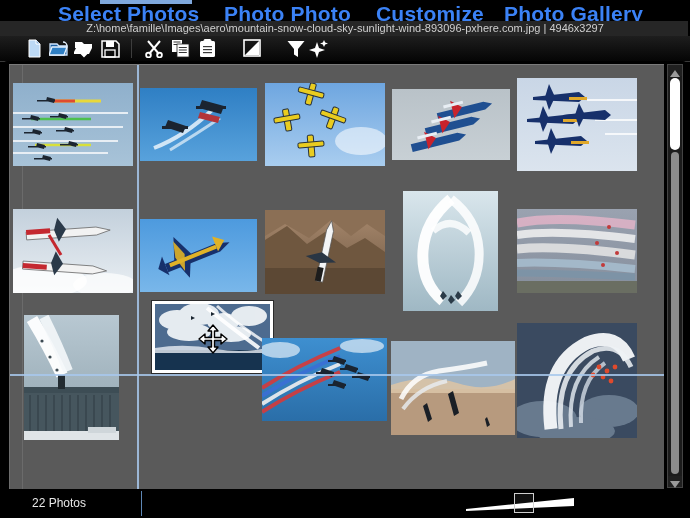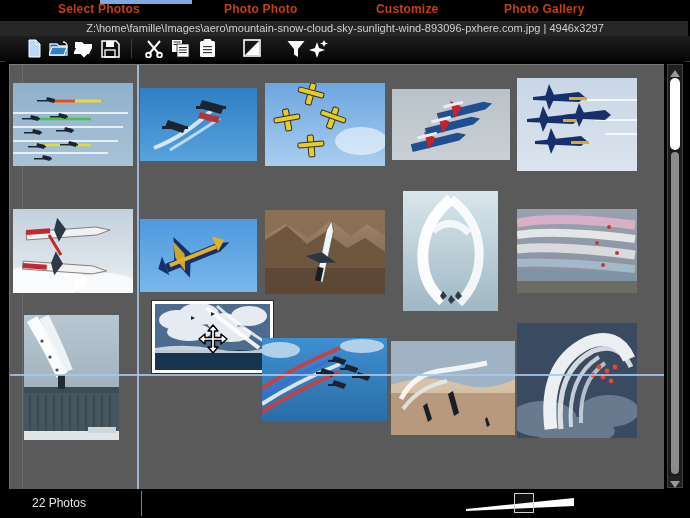--- a/index.html
+++ b/index.html
@@ -21,23 +21,23 @@
 
   
   #menubar {
     position: absolute;
     left: 0; top: 0; width: 690px; height: 21px;
     background: #000000;
   }
   .menu-item {
     position: absolute;
     top: 2px;
-    font-size: 12px;
+    font-size: 21px;
     font-weight: bold;
-    color: #c2410c;
+    color: #3b82f6;
     letter-spacing: 0.2px;
     white-space: nowrap;
     text-shadow: 0 1px 0 #000;
   }
   .menu-accent {
     position: absolute;
     top: 0px; height: 4px;
     background: #7fa8dd;
   }
 

